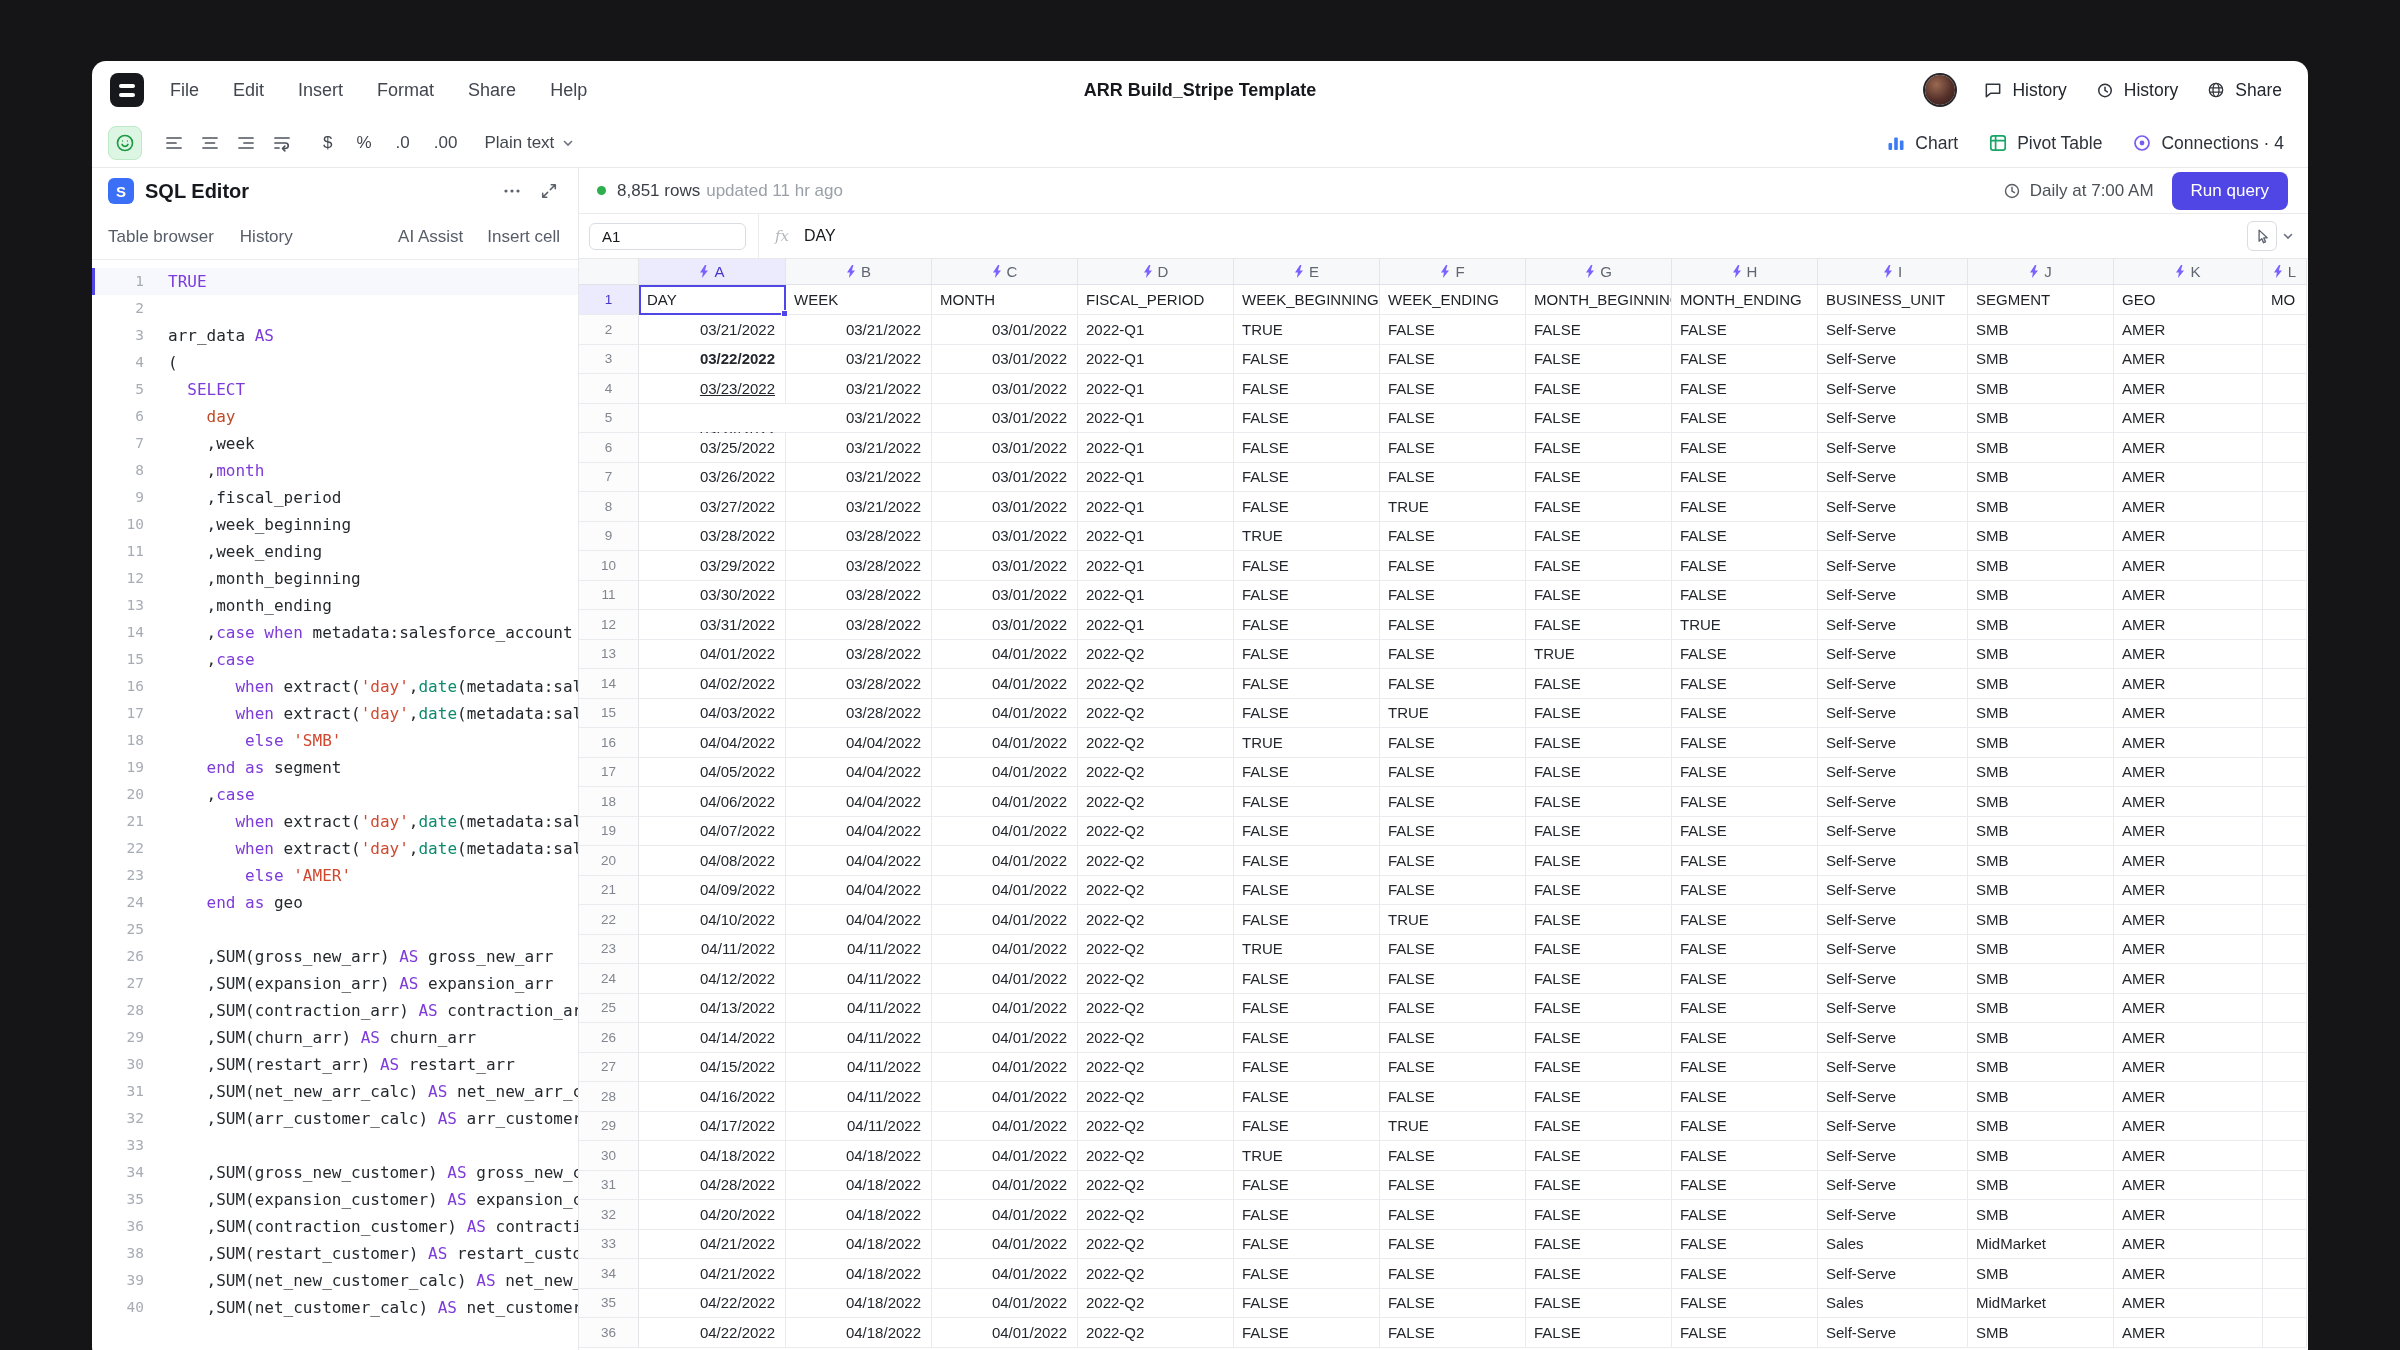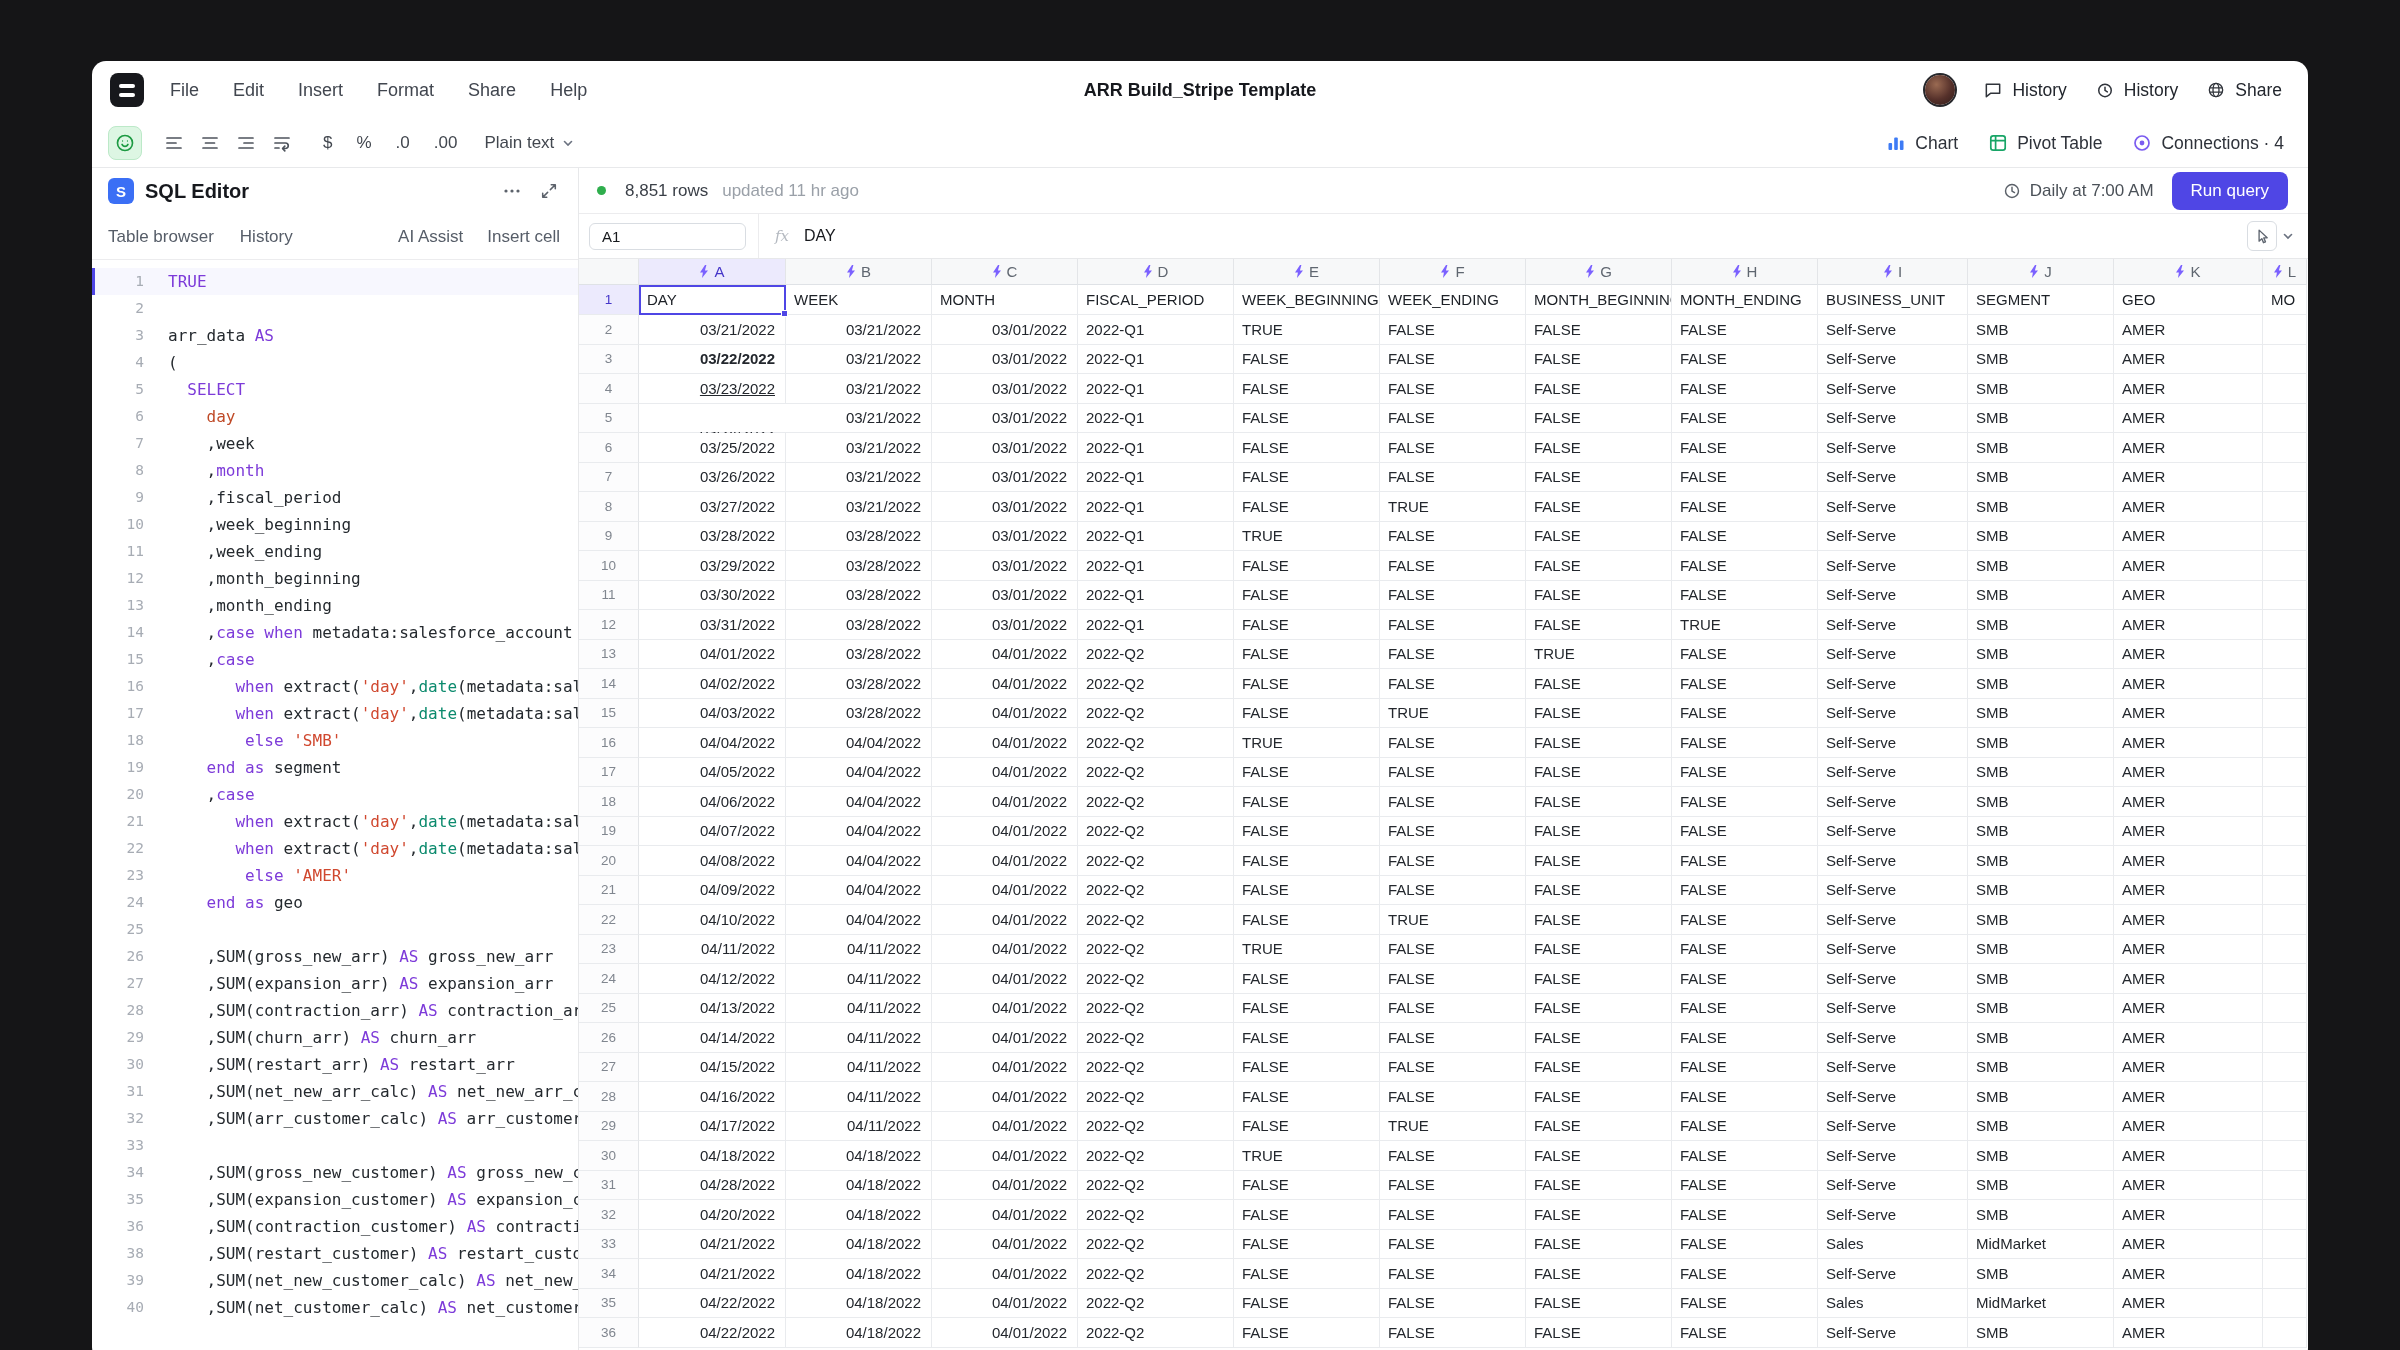--- a/index.html
+++ b/index.html
@@ -59,21 +59,21 @@
   .code-line.active { background:rgba(79,70,229,0.045); }
   .code-line.active::before { content:""; position:absolute; left:0; top:0; width:3px; height:27px; background:var(--accent); }
   .code-line .ln { width:64px; flex:none; text-align:right; padding-right:12px; color:#a7acb4; font-size:14.5px; }
   .code-line .ct { flex:1; min-width:0; overflow:hidden; padding-left:12px; color:#24292e; }
   .tok-k { color:var(--kw); }
   .tok-s { color:var(--str); }
   .tok-d { color:#bf4a27; }
   .tok-f { color:var(--fn); }
 
   
-  .statusbar { height:45px; flex:none; display:flex; align-items:center; padding:0 20px 0 18px;gap:8px; }
+  .statusbar { height:45px; flex:none; display:flex; align-items:center; padding:0 20px 0 18px; }
   .dot { width:9px; height:9px; border-radius:50%; background:var(--green); margin-right:11px; flex:none; }
   .rows-count { font-size:17px; color:#3a3f47; }
   .updated { font-size:17px; color:#9aa0a8; margin-left:6px; }
   .status-right { margin-left:auto; display:flex; align-items:center; gap:18px; }
   .schedule { display:flex; align-items:center; gap:9px; font-size:17px; color:#4b5158; background:none; border:none; }
   .run-btn { background:var(--accent); color:#fff; font-size:17px; font-weight:500; border:none; border-radius:8px;
              padding:9px 19px; }
 
   
   .formulabar { height:46px; flex:none; display:flex; align-items:center; border-top:1px solid #ececee;

